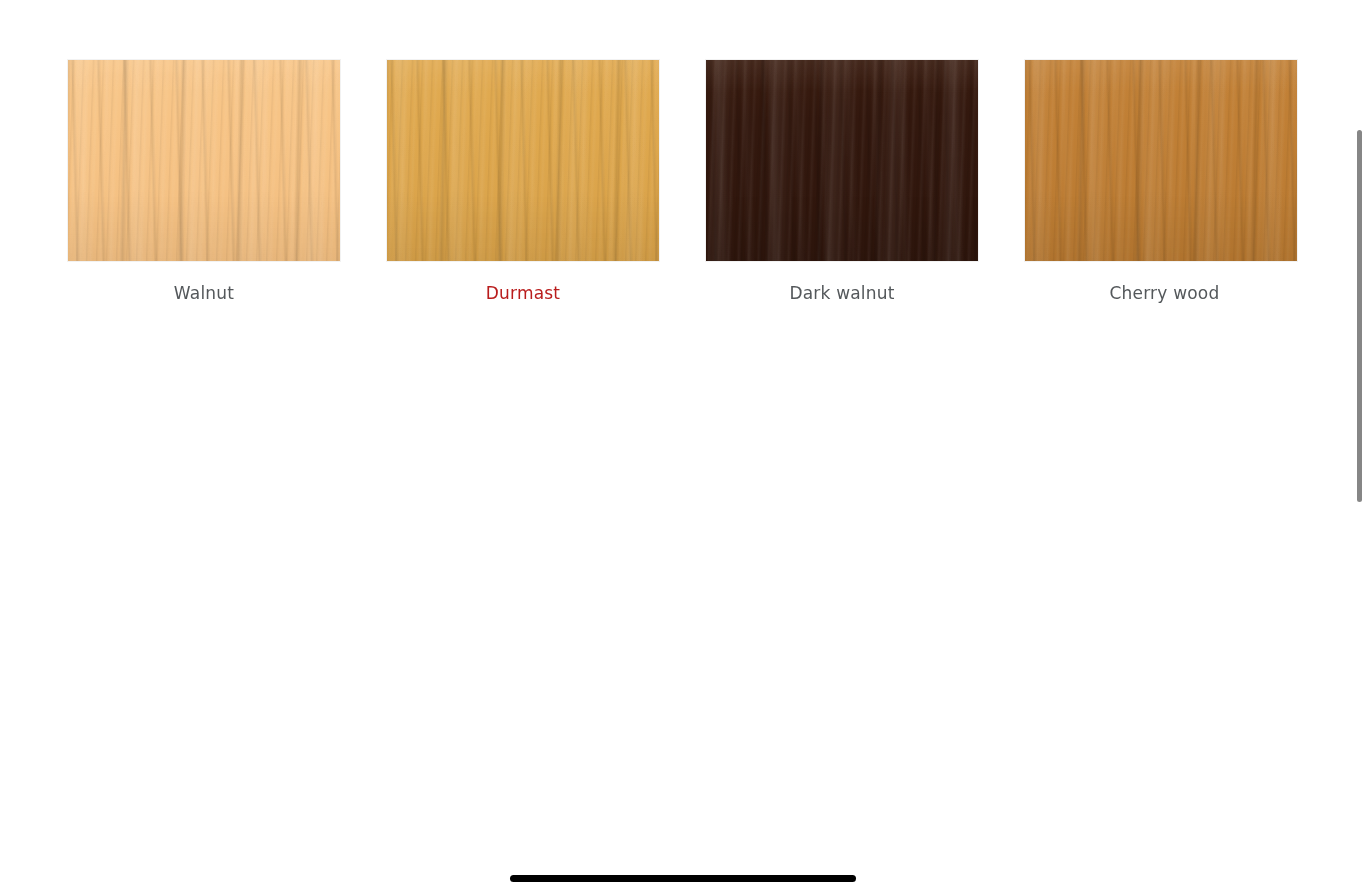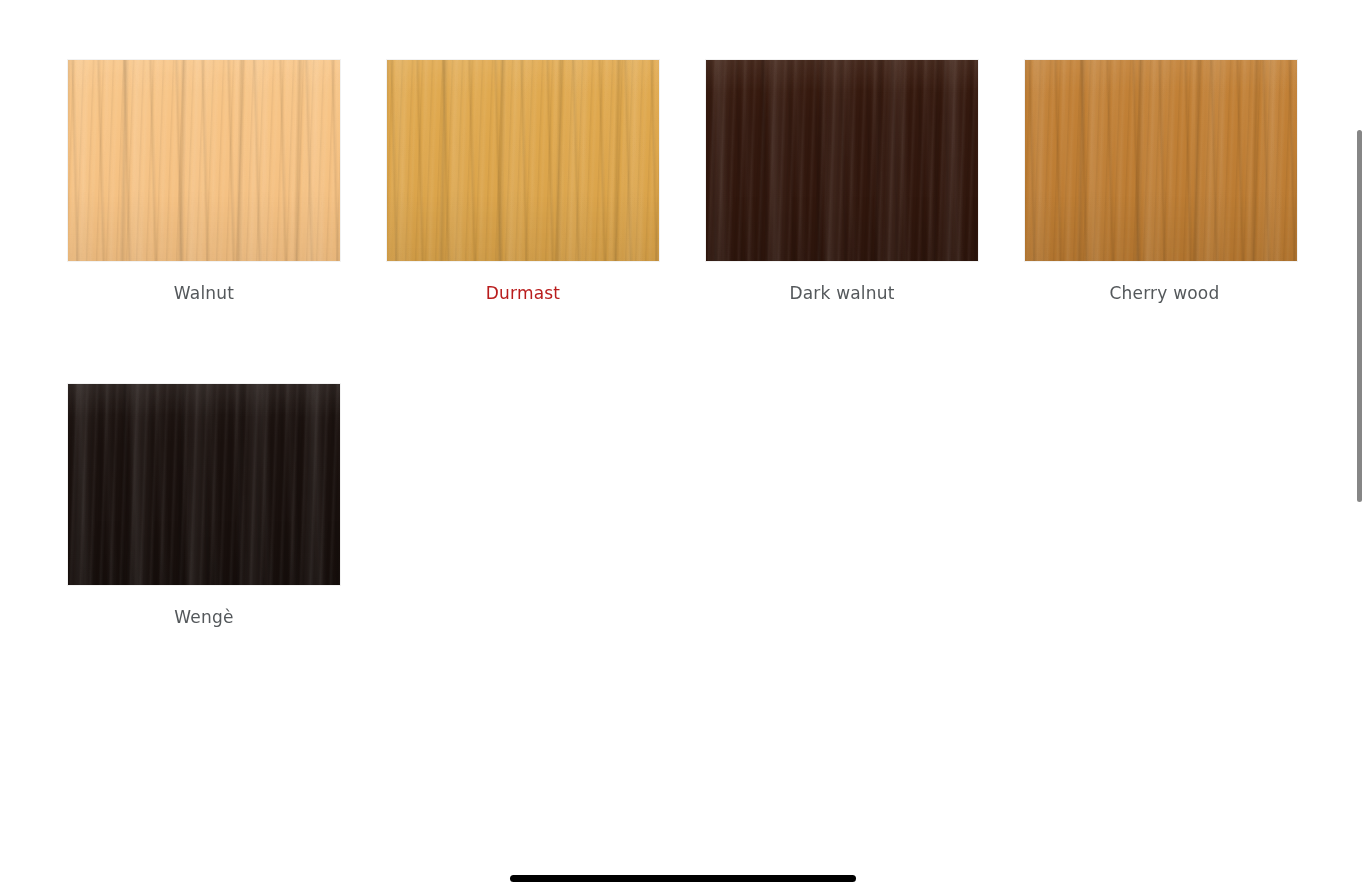--- a/index.html
+++ b/index.html
@@ -149,23 +149,19 @@
       <div class="swatch-label" style="color: #b91c1c;">Durmast</div>
     </div>
     <div class="swatch-cell">
       <div class="swatch-chip" style="background-color: rgb(51, 24, 14); background-image: linear-gradient(178deg, rgba(107, 58, 28, 0.133) 0%, rgba(51, 24, 14, 0) 30%, rgba(28, 12, 6, 0.2) 100%);"></div>
       <div class="swatch-label" style="color: rgb(84, 88, 91); text-align: right;">Dark walnut</div>
     </div>
     <div class="swatch-cell">
       <div class="swatch-chip" style="background-color: rgb(192, 127, 53); background-image: linear-gradient(178deg, rgba(215, 154, 84, 0.133) 0%, rgba(192, 127, 53, 0) 30%, rgba(151, 96, 31, 0.2) 100%);"></div>
       <div class="swatch-label" style="color: rgb(84, 88, 91); margin-left: 7px;">Cherry wood</div>
     </div>
-    <div class="swatch-cell">
-      <div class="swatch-chip" style="background-color: rgb(26, 17, 14); background-image: linear-gradient(178deg, rgba(74, 64, 60, 0.133) 0%, rgba(26, 17, 14, 0) 30%, rgba(11, 7, 6, 0.2) 100%);"></div>
-      <div class="swatch-label" style="color: rgb(84, 88, 91);">Wengè</div>
-    </div>
   </div>
 
 <div id="scrollbar-track">
   <div id="scrollbar-thumb" style="background: rgb(134, 134, 134);"></div>
 </div>
 
 <div id="home-indicator" style="background: rgb(0, 0, 0);"></div>
 
 </body></html>

